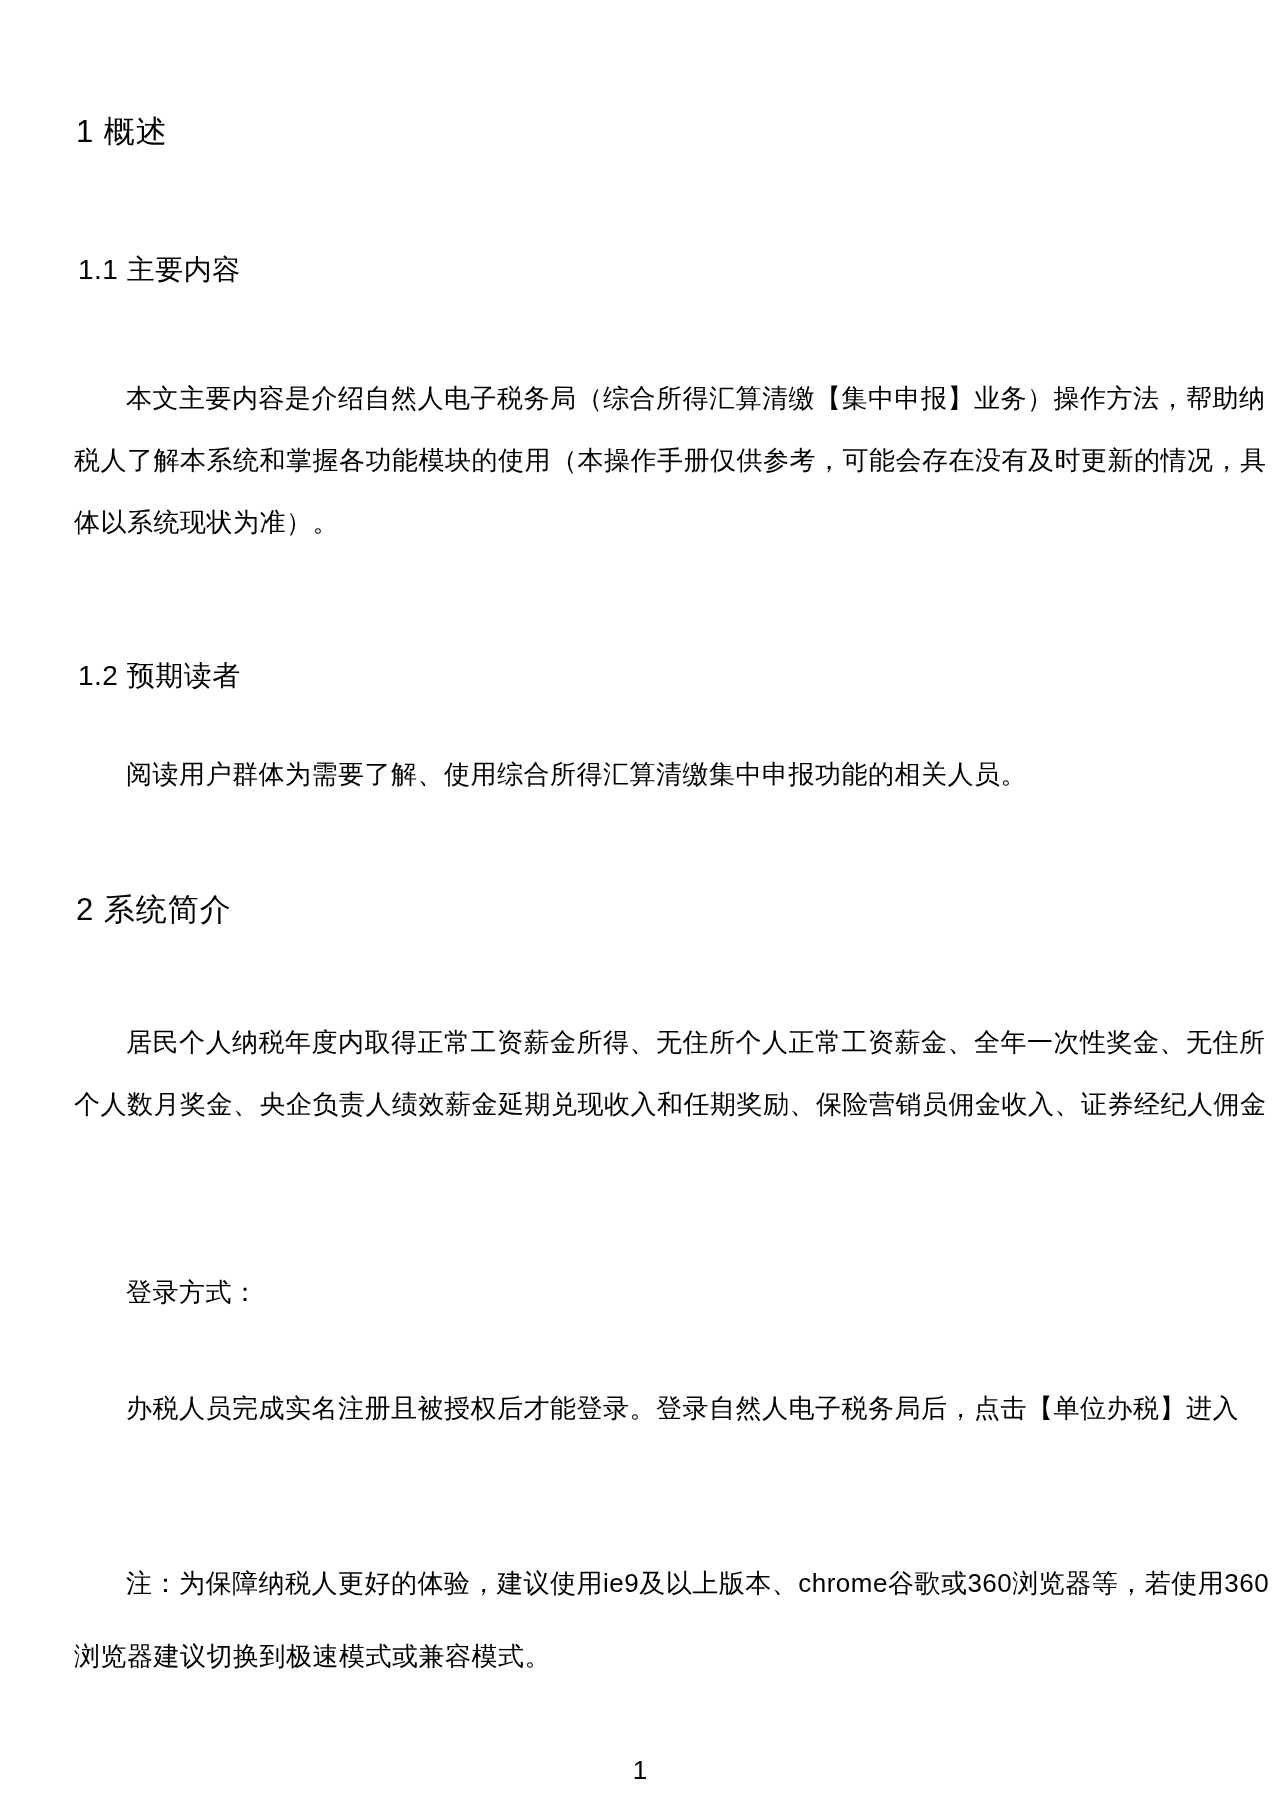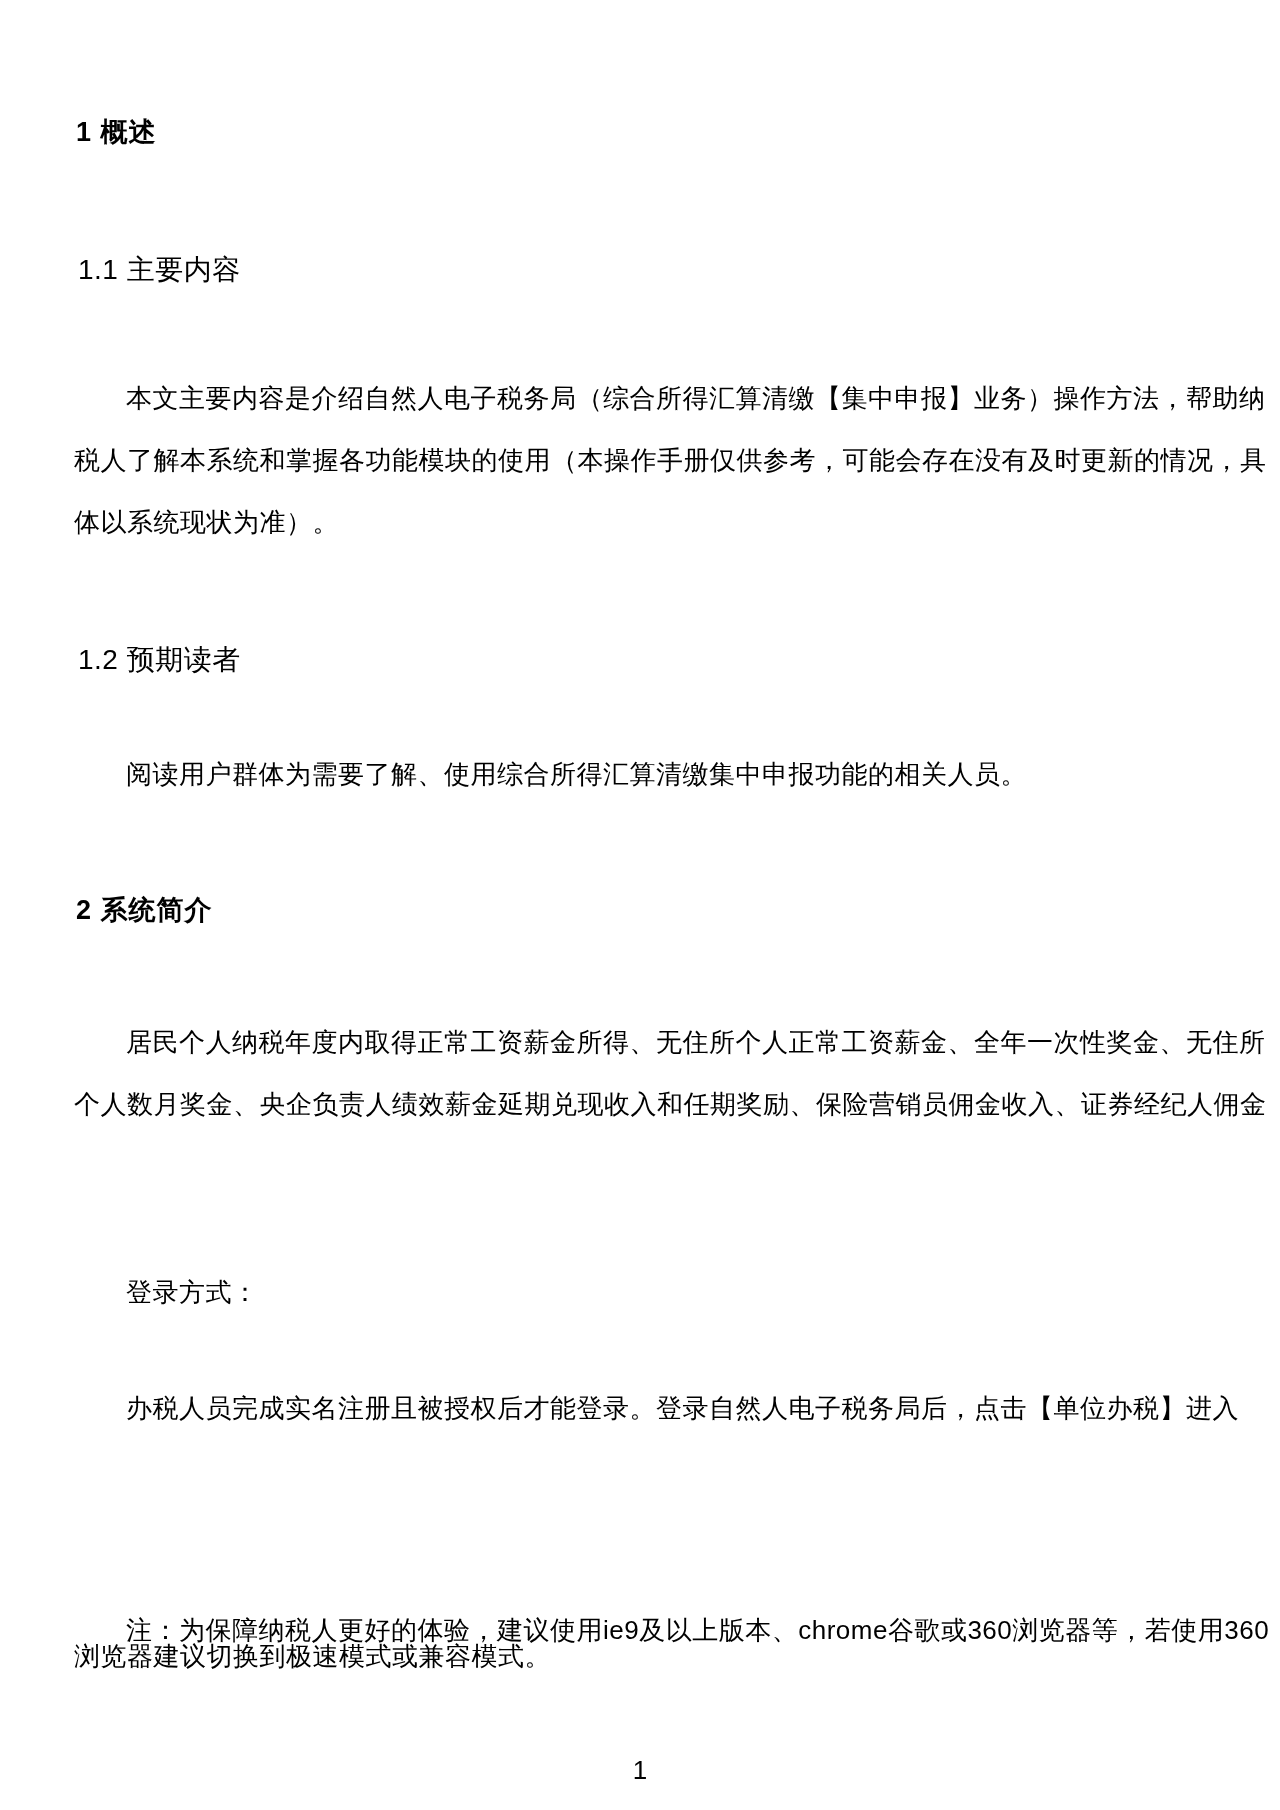--- a/index.html
+++ b/index.html
@@ -8,22 +8,22 @@
     width: 1280px;
     height: 1810px;
     background: #ffffff;
     color: #000000;
     font-family: "Liberation Sans", "DejaVu Sans", sans-serif;
     overflow: hidden;
   }
   .h1 {
     position: absolute;
     left: 76px;
-    font-size: 27px;
-    font-weight: 700;
+    font-size: 31px;
+    font-weight: 400;
     line-height: 48px;
     white-space: nowrap;
     letter-spacing: 1px;
     text-align: right;
   }
   .h2 {
     position: absolute;
     left: 78px;
     font-size: 28px;
     font-weight: 500;
@@ -58,31 +58,31 @@
 <div class="page">
 
   <div class="h1" style="top:108px">1 概述</div>
 
   <div class="h2" style="top:250px">1.1 主要内容</div>
 
   <div class="line indent" style="top:378px">本文主要内容是介绍自然人电子税务局（综合所得汇算清缴【集中申报】业务）操作方法，帮助纳</div>
   <div class="line" style="top:440px">税人了解本系统和掌握各功能模块的使用（本操作手册仅供参考，可能会存在没有及时更新的情况，具</div>
   <div class="line" style="top:502px">体以系统现状为准）。</div>
 
-  <div class="h2" style="top:640px">1.2 预期读者</div>
+  <div class="h2" style="top:656px">1.2 预期读者</div>
 
   <div class="line indent" style="top:754px">阅读用户群体为需要了解、使用综合所得汇算清缴集中申报功能的相关人员。</div>
 
   <div class="h1" style="top:886px">2 系统简介</div>
 
   <div class="line" style="top:1084px">个人数月奖金、央企负责人绩效薪金延期兑现收入和任期奖励、保险营销员佣金收入、证券经纪人佣金</div>
   <div class="line indent" style="top:1022px">居民个人纳税年度内取得正常工资薪金所得、无住所个人正常工资薪金、全年一次性奖金、无住所</div>
 
   <div class="line indent" style="top:1272px">登录方式：</div>
 
   <div class="line indent" style="top:1388px">办税人员完成实名注册且被授权后才能登录。登录自然人电子税务局后，点击【单位办税】进入</div>
 
-  <div class="line indent" style="top:1610px">注：为保障纳税人更好的体验，建议使用ie9及以上版本、chrome谷歌或360浏览器等，若使用360</div>
+  <div class="line indent" style="top:1563px">注：为保障纳税人更好的体验，建议使用ie9及以上版本、chrome谷歌或360浏览器等，若使用360</div>
   <div class="line" style="top:1636px">浏览器建议切换到极速模式或兼容模式。</div>
 
   <div class="footer-num" style="top:1752px">1</div>
 
 </div>
 
 </body></html>

